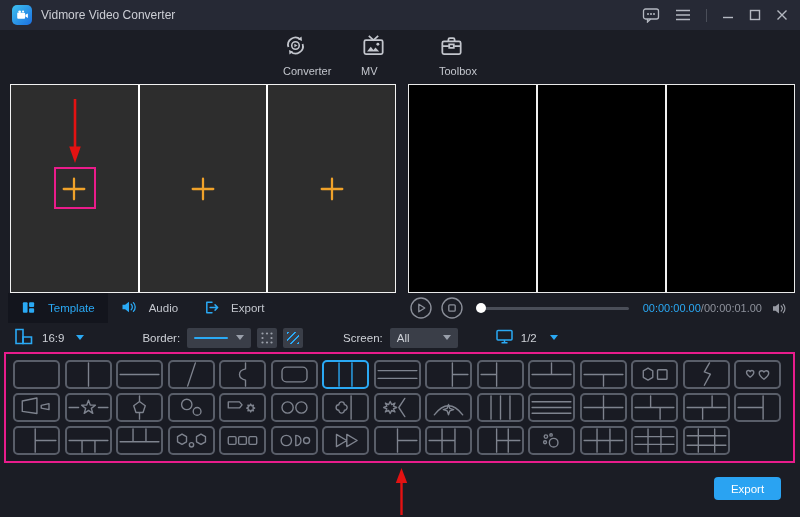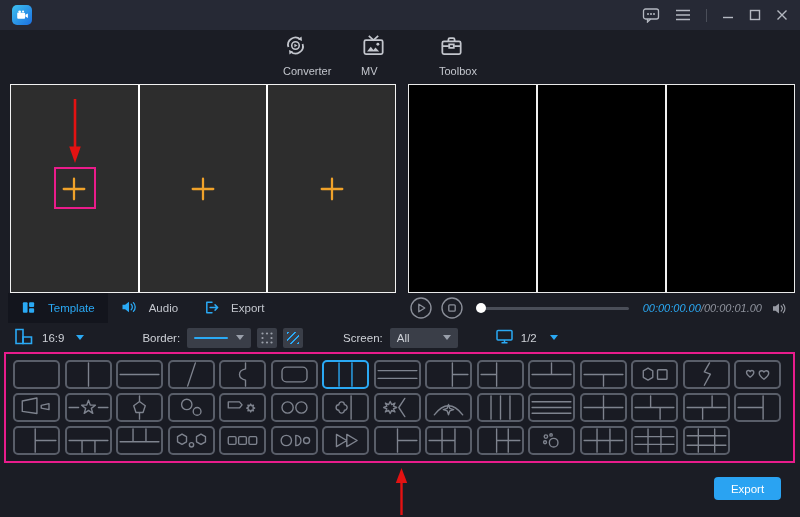--- a/index.html
+++ b/index.html
@@ -37,21 +37,21 @@
   
   .subrow { height:30px; display:flex; }
   .subtabs { width:400px; display:flex; align-items:center; padding-left:8px; }
   .subtab { display:flex; align-items:center; gap:12px; font-size:11.5px; color:#c3c6cd;
             padding:0 13px; height:30px; cursor:pointer; }
   .subtab.active { background:#13151d; color:#2aa9f4; }
   .player { flex:1; display:flex; align-items:center; gap:9px; padding:0 12px 0 10px; }
   .pbtn { display:flex; cursor:pointer; }
   .slider { flex:1; height:3px; background:#4a4e58; border-radius:2px; position:relative; margin:0 5px; cursor:pointer; }
   .slider-dot { position:absolute; left:-1px; top:-3.5px; width:10px; height:10px; border-radius:50%; background:#fff; }
-  .time { font-size:11px; color:#8e929c; white-space:nowrap;font-style:italic; }
+  .time { font-size:11px; color:#8e929c; white-space:nowrap; }
   .time .cur { color:#2aa9f4; }
 
   
   .toolbar { height:29px; display:flex; align-items:center; padding:0 14px; font-size:11.5px; color:#cfd2d8; }
   .caret { width:0; height:0; border-left:4.5px solid transparent; border-right:4.5px solid transparent;
            border-top:5.5px solid #2aa9f4; cursor:pointer; }
   .caret.gray { border-top-color:#9aa0ab; }
   .select { background:#3a3e48; border-radius:2px; height:20px; display:flex; align-items:center;
             padding:0 7px; gap:8px; cursor:pointer; }
   .blue-line { width:34px; height:2px; background:#2aa9f4; border-radius:1px; }
@@ -85,20 +85,21 @@
 
   <div class="titlebar">
     <div class="app-logo">
       <svg width="13" height="13" viewBox="0 0 16 16">
           <path fill="#fff" d="M1.5 4.5h8.5a1.2 1.2 0 0 1 1.2 1.2v5.1a1.2 1.2 0 0 1-1.2 1.2H2.7a1.2 1.2 0 0 1-1.2-1.2z"></path>
           <path fill="#fff" d="M11.6 7.2l3-1.8v5.7l-3-1.8z"></path>
           <circle cx="4.5" cy="3.4" r="1.7" fill="#fff"></circle>
           <circle cx="8.7" cy="3" r="1.3" fill="#fff"></circle>
         </svg>
     </div>
+    <span class="win-title">Vidmore Video Converter</span>
     <div class="titlebar-right">
       <span class="tb-btn">
         <svg width="18" height="16" viewBox="0 0 18 16">
             <g fill="none" stroke="#b4b8c1" stroke-width="1.3">
               <rect x="1.5" y="2" width="15" height="10" rx="2"></rect>
               <path d="M5.5 12v3l3.2-3"></path>
             </g>
             <g fill="#b4b8c1">
               <circle cx="6" cy="7" r="1"></circle>
               <circle cx="9" cy="7" r="1"></circle>

